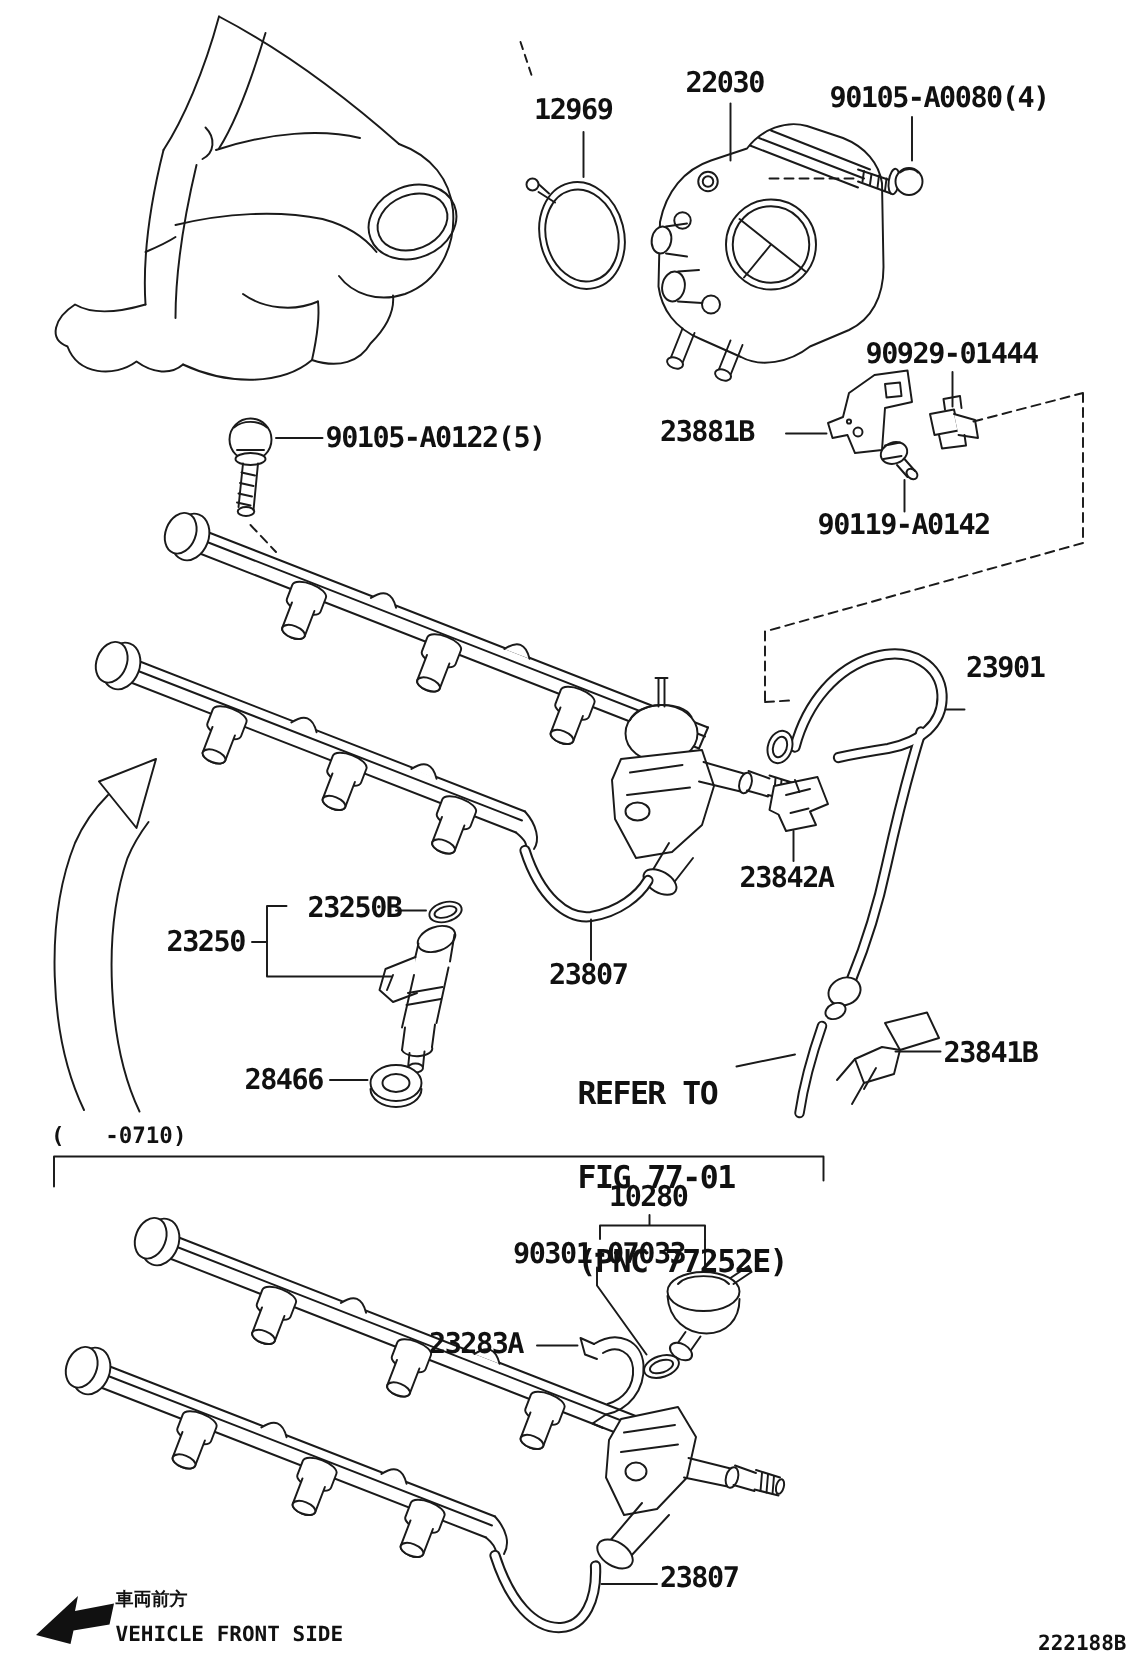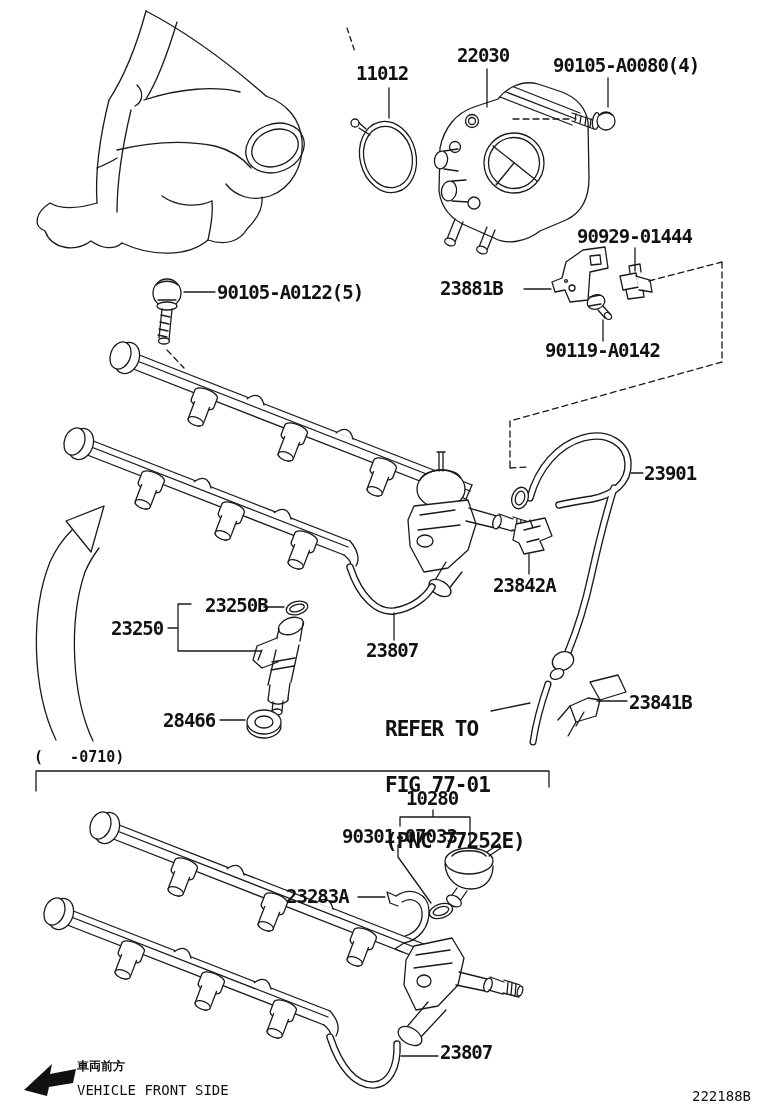--- a/index.html
+++ b/index.html
@@ -2,21 +2,21 @@
 <html><head>
 <meta charset="utf-8">
 <style>
   html,body{margin:0;padding:0;background:#fff;}
   #stage{position:relative;width:760px;height:1112px;background:#ffffff;overflow:hidden;
          font-family:"DejaVu Sans Mono","Liberation Mono",monospace;color:#111;}
   #art{position:absolute;left:0;top:0;}
   .plabel{position:absolute;font-weight:bold;font-size:19px;letter-spacing:-1px;white-space:pre;line-height:1;}
   .note{position:absolute;font-weight:bold;font-size:21px;letter-spacing:-1px;white-space:pre;line-height:18.6px;}
   .small{position:absolute;font-weight:bold;font-size:15px;letter-spacing:0;white-space:pre;line-height:1;}
-  .tiny{position:absolute;font-weight:normal;font-size:14px;letter-spacing:0;white-space:pre;line-height:1;}
+  .tiny{position:absolute;font-weight:bold;font-size:14px;letter-spacing:0;white-space:pre;line-height:1;}
   .jp{position:absolute;font-weight:bold;font-size:12px;line-height:1;font-family:"DejaVu Sans","Liberation Sans",sans-serif;}
 </style>
 </head>
 <body>
 
 <div id="stage">
 
 <svg id="art" width="760" height="1112" viewBox="0 0 760 1112" fill="none" stroke="#1a1a1a" stroke-width="1.3" stroke-linecap="round" stroke-linejoin="round">
   <defs>
     <g id="cup">
@@ -293,28 +293,28 @@
     <path d="M264,607 L284,607"></path>
     <path d="M220,720 L245,720"></path>
     <path d="M394,640 L394,613"></path>
     <path d="M491,711 L530,703"></path>
     <path d="M597,701 L627,701"></path>
     <path d="M358,897 L385,897"></path>
     <path d="M401,1056 L438,1056"></path>
   </g>
 </svg>
 
-<div class="plabel" style="left:356px;top:64px">11012</div>
+<div class="plabel" style="left:356px;top:64px">12969</div>
 <div class="plabel" style="left:457px;top:46px">22030</div>
 <div class="plabel" style="left:553px;top:56px">90105-A0080(4)</div>
 <div class="plabel" style="left:577px;top:227px">90929-01444</div>
 <div class="plabel" style="left:440px;top:279px">23881B</div>
 <div class="plabel" style="left:545px;top:341px">90119-A0142</div>
 <div class="plabel" style="left:217px;top:283px">90105-A0122(5)</div>
-<div class="plabel" style="left:644px;top:464px">23901</div>
+<div class="plabel" style="left:644px;top:436px">23901</div>
 <div class="plabel" style="left:493px;top:576px">23842A</div>
 <div class="plabel" style="left:205px;top:596px">23250B</div>
 <div class="plabel" style="left:111px;top:619px">23250</div>
 <div class="plabel" style="left:163px;top:711px">28466</div>
 <div class="plabel" style="left:366px;top:641px">23807</div>
 <div class="plabel" style="left:629px;top:693px">23841B</div>
 <div class="plabel" style="left:406px;top:789px">10280</div>
 <div class="plabel" style="left:342px;top:827px">90301-07033</div>
 <div class="plabel" style="left:286px;top:887px">23283A</div>
 <div class="plabel" style="left:440px;top:1043px">23807</div>

